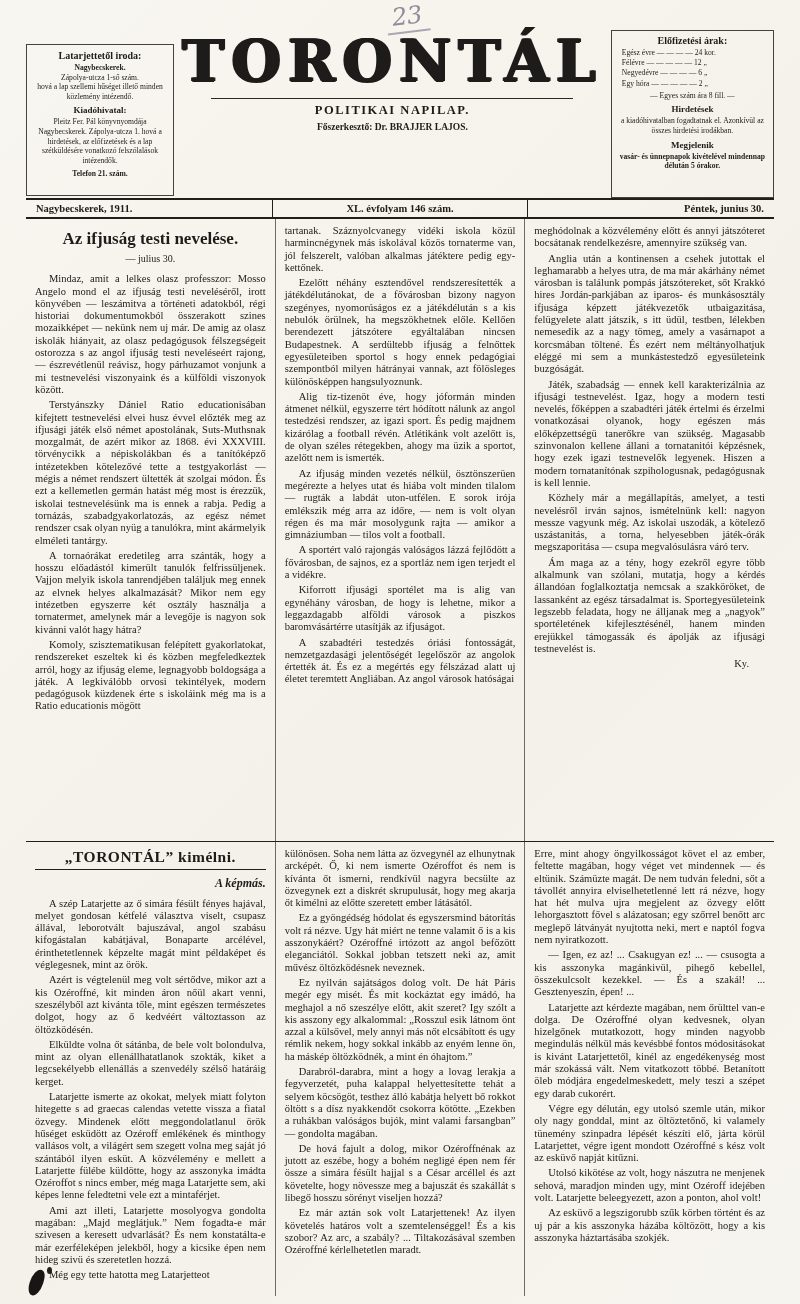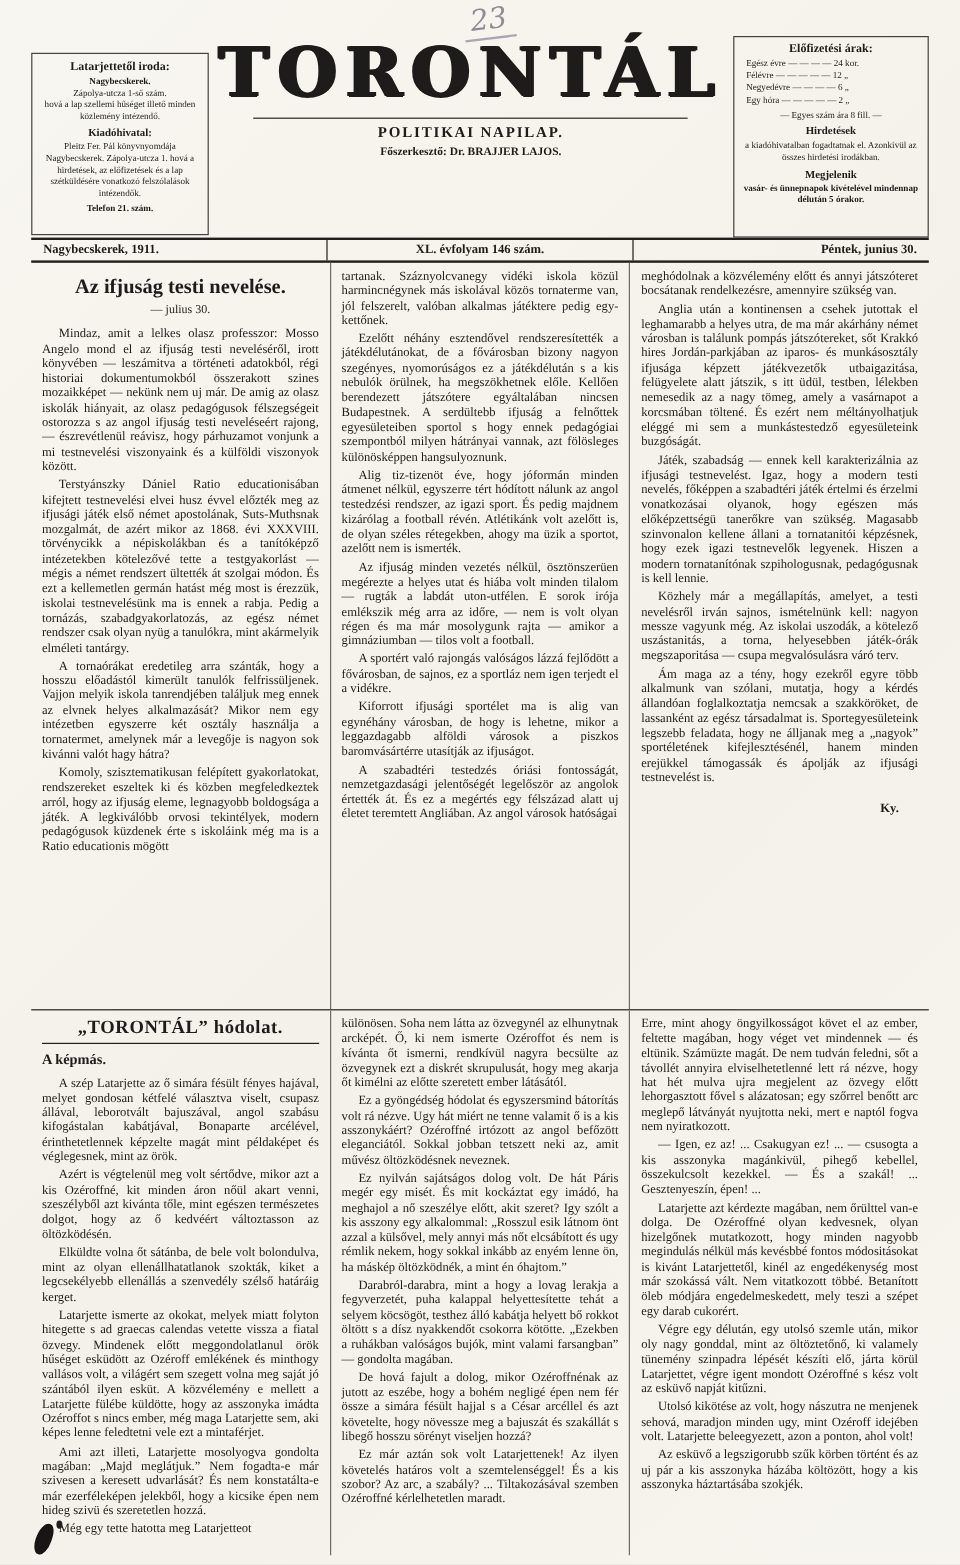--- a/index.html
+++ b/index.html
@@ -61,29 +61,29 @@
     flex:1; padding:6px 9px 0; overflow:hidden;
     font-size:10.5px; line-height:12.3px; text-align:justify;
   }
   .col + .col { border-left:1px solid #6e6b64; }
   .article-section { height:622px; }
   .col p { margin:0 0 3px; text-indent:14px; }
   .col p.noindent { text-indent:0; }
 
   .article-title { font-size:17px; font-weight:bold; text-align:center; line-height:20px; margin:4px 0 4px; }
   .article-date { text-align:center; font-size:10px; margin-bottom:8px; }
-  .sig { text-align:right; font-weight:bold; padding-right:16px; margin-top:14px; }
+  .sig { text-align:right; font-weight:normal; padding-right:16px; margin-top:3px; }
 
   
   .feuilleton { border-top:1.5px solid #211f1c; height:455px; }
   .feu-header {
     font-size:15.5px; font-weight:bold; text-align:center; letter-spacing:0.5px;
     padding:3px 0 6px; border-bottom:1.5px solid #211f1c; margin-bottom:7px;
   }
-  .feu-title { text-align:left; font-weight:bold; font-size:12px; margin:4px 0 8px; }
+  .feu-title { text-align:right; font-weight:bold; font-size:12px; margin:4px 0 8px;font-style:italic; }
 
   
   .ink-smudge {
     position:absolute; left:30px; bottom:8px; width:13px; height:27px;
     background:#171614; border-radius:60% 40% 55% 45%; transform:rotate(18deg);
   }
   .ink-dot {
     position:absolute; left:47px; bottom:30px; width:5px; height:7px;
     background:#22201d; border-radius:50%;
   }
@@ -165,21 +165,21 @@
         <p>Közhely már a megállapítás, amelyet, a testi nevelésről irván sajnos, ismételnünk kell: nagyon messze vagyunk még. Az iskolai uszodák, a kötelező uszástanitás, a torna, helyesebben játék-órák megszaporitása — csupa megvalósulásra váró terv.</p>
         <p>Ám maga az a tény, hogy ezekről egyre több alkalmunk van szólani, mutatja, hogy a kérdés állandóan foglalkoztatja nemcsak a szakköröket, de lassanként az egész társadalmat is. Sportegyesületeink legszebb feladata, hogy ne álljanak meg a „nagyok” sportéletének kifejlesztésénél, hanem minden erejükkel támogassák és ápolják az ifjusági testnevelést is.</p>
         <div class="sig">Ky.</div>
       </div>
 
     </main>
 
     <section class="columns feuilleton">
 
       <div class="col">
-        <div class="feu-header">„TORONTÁL” hódolat.</div>
+        <div class="feu-header">„TORONTÁL” kimélni.</div>
         <div class="feu-title">A képmás.</div>
         <p>A szép Latarjette az ő simára fésült fényes hajával, melyet gondosan kétfelé választva viselt, csupasz állával, leborotvált bajuszával, angol szabásu kifogástalan kabátjával, Bonaparte arcélével, érinthetetlennek képzelte magát mint példaképet és véglegesnek, mint az örök.</p>
         <p>Azért is végtelenül meg volt sértődve, mikor azt a kis Ozéroffné, kit minden áron nőül akart venni, szeszélyből azt kivánta tőle, mint egészen természetes dolgot, hogy az ő kedvéért változtasson az öltözködésén.</p>
         <p>Elküldte volna őt sátánba, de bele volt bolondulva, mint az olyan ellenállhatatlanok szokták, kiket a legcsekélyebb ellenállás a szenvedély szélső határáig kerget.</p>
         <p>Latarjette ismerte az okokat, melyek miatt folyton hitegette s ad graecas calendas vetette vissza a fiatal özvegy. Mindenek előtt meggondolatlanul örök hűséget esküdött az Ozéroff emlékének és minthogy vallásos volt, a világért sem szegett volna meg saját jó szántából ilyen esküt. A közvélemény e mellett a Latarjette fülébe küldötte, hogy az asszonyka imádta Ozéroffot s nincs ember, még maga Latarjette sem, aki képes lenne feledtetni vele ezt a mintaférjet.</p>
         <p>Ami azt illeti, Latarjette mosolyogva gondolta magában: „Majd meglátjuk.” Nem fogadta-e már szivesen a keresett udvarlását? És nem konstatálta-e már ezerféleképen jelekből, hogy a kicsike épen nem hideg szivü és szeretetlen hozzá.</p>
         <p>Még egy tette hatotta meg Latarjetteot</p>
       </div>
 
       <div class="col">

